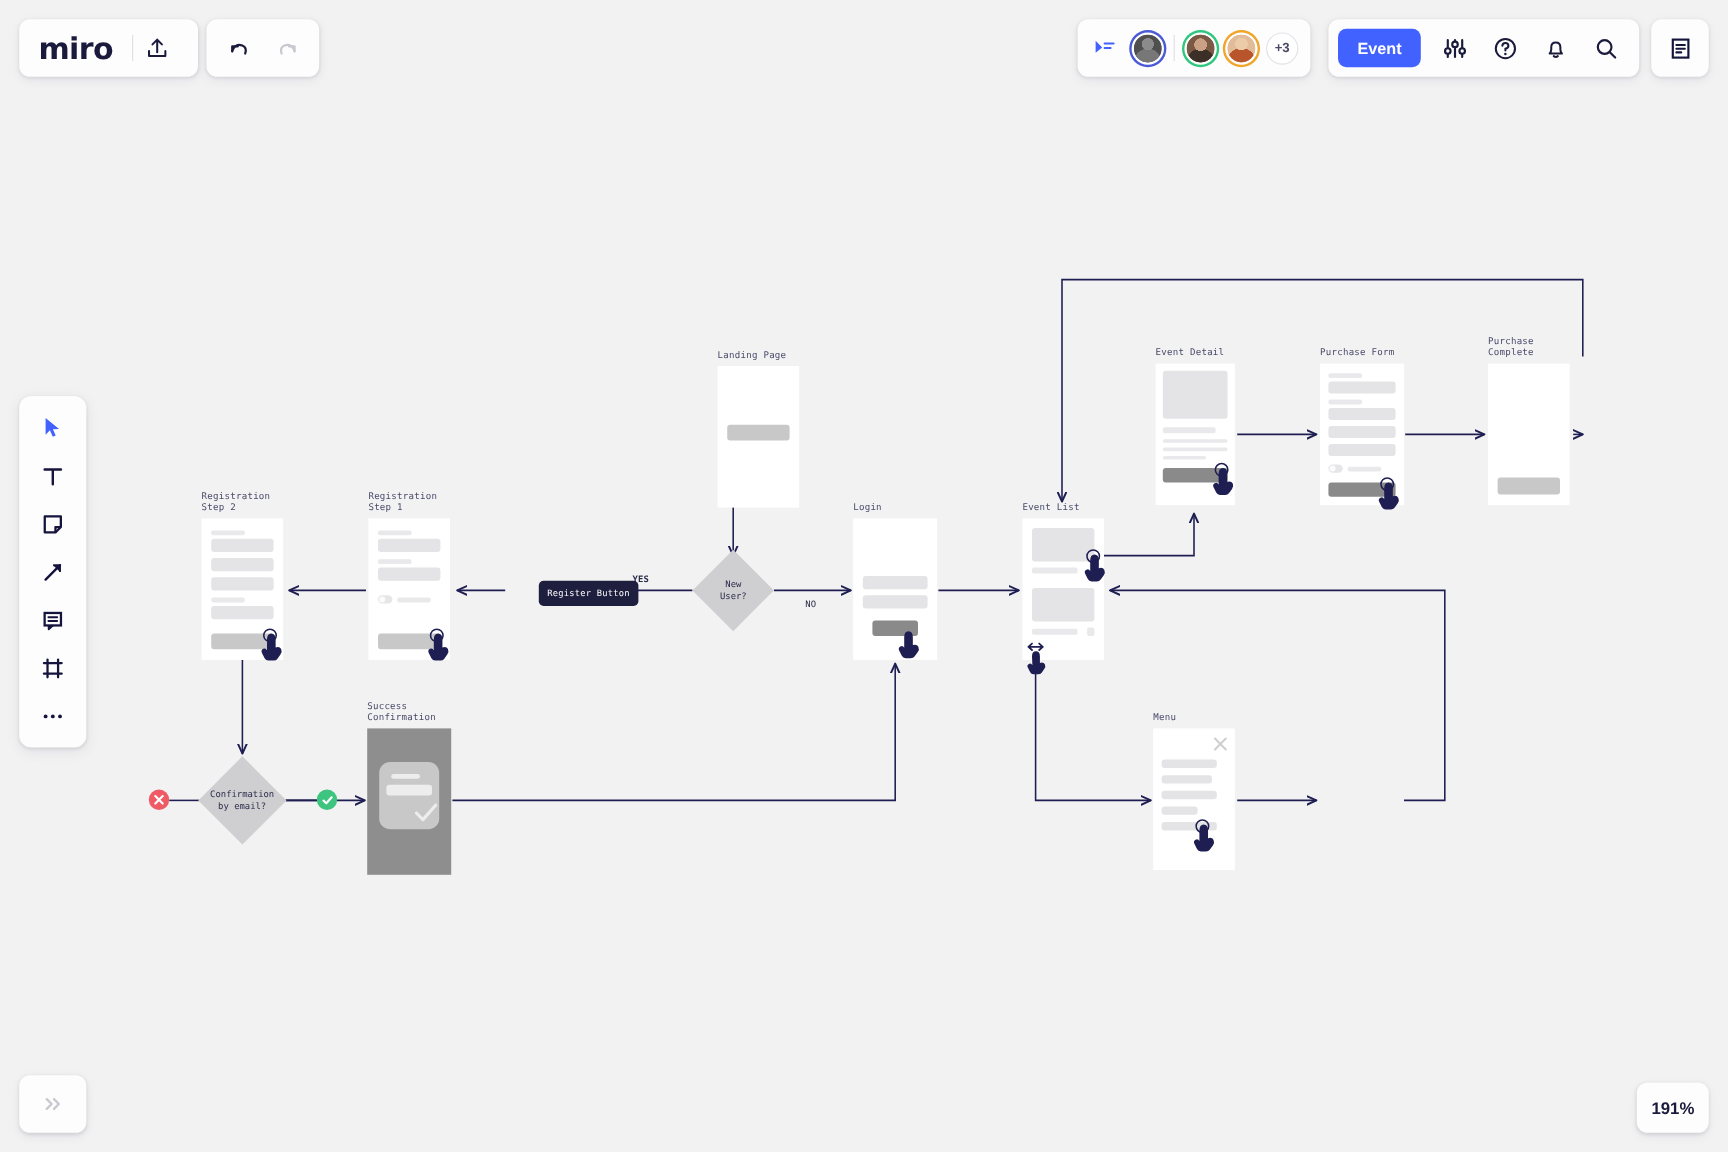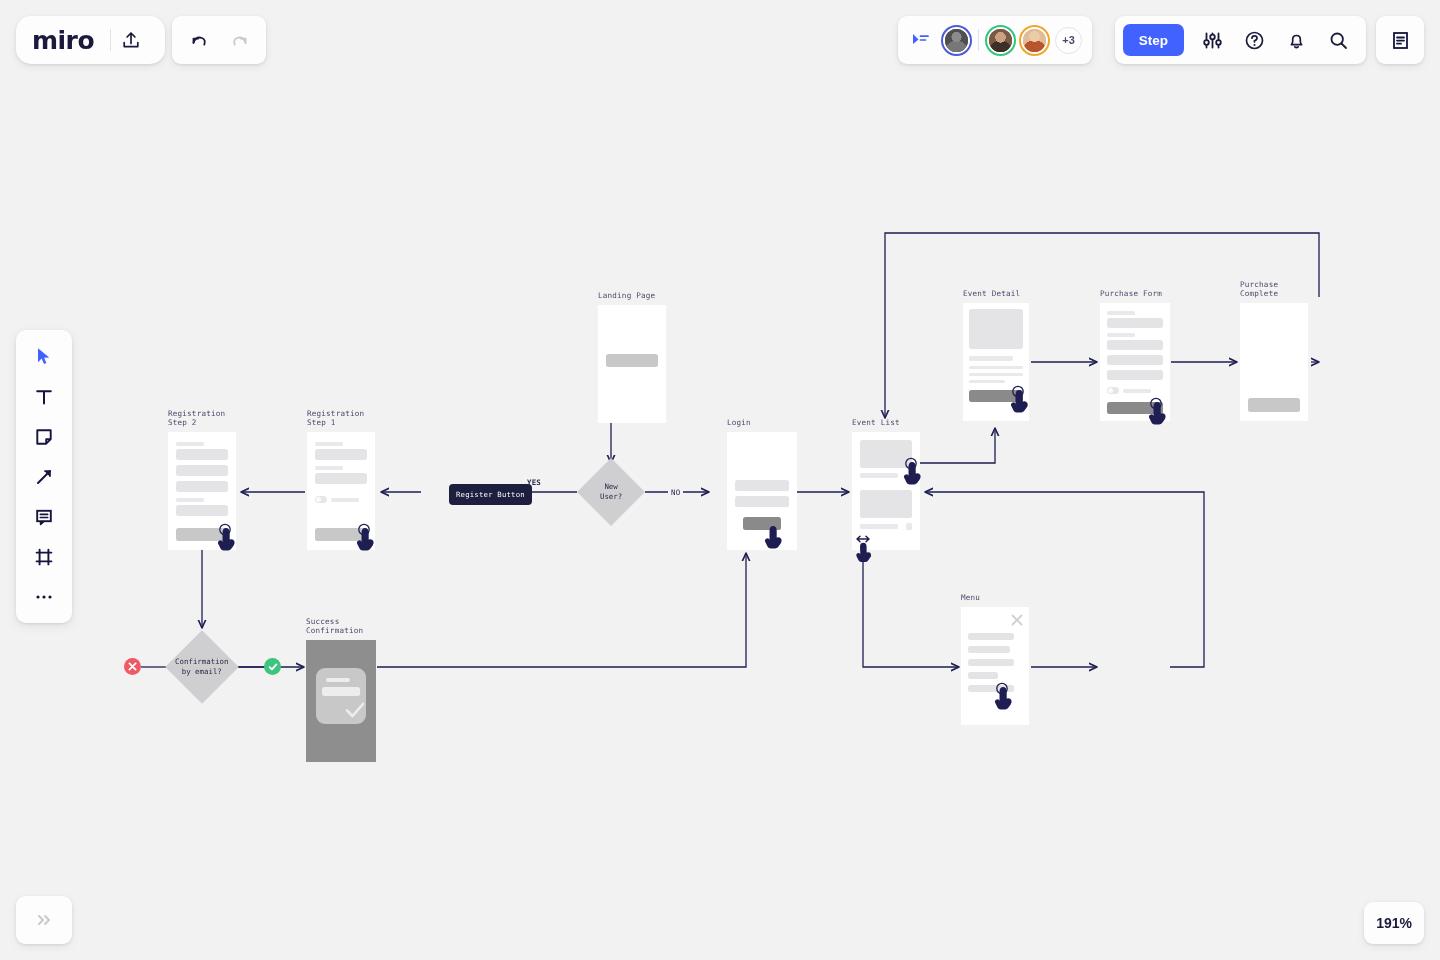--- a/index.html
+++ b/index.html
@@ -16,21 +16,21 @@
   #wires { position: absolute; left: 0; top: 0; width: 1440px; height: 960px; }
 
   
   .bar {
     position: absolute;
     background: #fdfdfd;
     border-radius: 9px;
     box-shadow: 0 1px 3px rgba(20,20,43,.10), 0 3px 10px rgba(20,20,43,.06);
     display: flex; align-items: center;
   }
-  #logo-bar { left: 16px; top: 16px; height: 48px; padding: 0 14px 0 16px; gap: 0; border-radius: 15px; }
+  #logo-bar { left: 16px; top: 16px; height: 48px; padding: 0 14px 0 16px; gap: 0; }
   .miro-logo {
     font-family: "DejaVu Sans", sans-serif;
     font-weight: 700; font-size: 25px; letter-spacing: -.5px;
     color: #1a1a3d; line-height: 1; padding-right: 16px;
   }
   .vdiv { width: 1px; height: 22px; background: #e2e2e6; }
   .ibtn {
     width: 40px; height: 40px; border-radius: 7px;
     display: flex; align-items: center; justify-content: center;
     cursor: pointer; background: transparent; border: none;
@@ -255,21 +255,21 @@
       </svg>
     </div>
 
     <div class="frame" style="left:598px; top:305px; width:68px; height:118px;">
       <div class="frame-title">Landing Page</div>
       <div class="screen">
         <div class="bl md" style="left:8px; top:49px; width:52px; height:13px;"></div>
       </div>
     </div>
 
-    <div class="frame" style="left:711px; top:432px; width:70px; height:118px;margin-left:16px;">
+    <div class="frame" style="left:711px; top:432px; width:70px; height:118px;">
       <div class="frame-title">Login</div>
       <div class="screen">
         <div class="bl" style="left:8px; top:48px; width:54px; height:11px;"></div>
         <div class="bl" style="left:8px; top:64px; width:54px; height:11px;"></div>
         <div class="bl dk" style="left:16px; top:85px; width:38px; height:13px;"></div>
       </div>
       <svg class="gesture" style="left:34px; top:88px;" width="26" height="30" viewBox="0 0 26 30">
         <path d="M8.5,11 q0,-5 3.6,-5 q3.6,0 3.6,5 l0,6.5 q3.4,-1 4.6,1.4 q1.1,2.3 -.6,4.6
                  l-2.6,3.6 q-1,1.4 -3,1.4 l-4.4,0 q-2.2,0 -3.2,-2 l-2.2,-4.4 q-1.1,-2.3 1,-3.4
                  q2.1,-1.1 3.2,1.1 z" fill="#1e1e52"></path>
@@ -339,21 +339,21 @@
         <div class="bl dk" style="left:7px; top:99px; width:56px; height:12px;"></div>
       </div>
       <svg class="gesture" style="left:45px; top:93px;" width="26" height="30" viewBox="0 0 26 30">
         <circle cx="11" cy="7.5" r="5.2" fill="none" stroke="#1e1e52" stroke-width="1.3"></circle>
         <path d="M8.5,11 q0,-5 3.6,-5 q3.6,0 3.6,5 l0,6.5 q3.4,-1 4.6,1.4 q1.1,2.3 -.6,4.6
                  l-2.6,3.6 q-1,1.4 -3,1.4 l-4.4,0 q-2.2,0 -3.2,-2 l-2.2,-4.4 q-1.1,-2.3 1,-3.4
                  q2.1,-1.1 3.2,1.1 z" fill="#1e1e52"></path>
       </svg>
     </div>
 
-    <div class="frame" style="left:306px; top:640px; width:70px; height:122px;">
+    <div class="frame" style="left:306px; top:607px; width:70px; height:122px;">
       <div class="frame-title">Success
 Confirmation</div>
       <div class="screen dark">
         <div style="position:absolute; left:10px; top:28px; width:50px; height:56px;
                     background:#c8c8c8; border-radius:9px;"></div>
         <div class="bl" style="left:20px; top:38px; width:24px; height:3.5px; background:#ededee;"></div>
         <div class="bl" style="left:16px; top:47px; width:38px; height:9px; background:#ededee;"></div>
         <svg style="position:absolute; left:38px; top:60px;" width="22" height="20" viewBox="0 0 22 20">
           <path d="M3,10.5 L8.5,16 L19,4" fill="none" stroke="#ededee" stroke-width="2.6" stroke-linecap="round" stroke-linejoin="round"></path>
         </svg>
@@ -385,21 +385,21 @@
       <span>New
 User?</span>
     </div>
 
     <div class="diamond" style="left:176px; top:641px; width:52px; height:52px;">
       <span>Confirmation
 by email?</span>
     </div>
 
     <div class="wlabel" style="left:524px; top:477px;font-weight:bold;">YES</div>
-    <div class="wlabel" style="left:668px; top:487px;">NO</div>
+    <div class="wlabel" style="left:668px; top:498px;">NO</div>
 
     <div class="pill-label" style="left:422px; top:484px;">Register Button</div>
 
     <div class="badge no" style="left:124px; top:658px;">
       <svg width="9" height="9" viewBox="0 0 9 9">
         <path d="M1.4,1.4 L7.6,7.6 M7.6,1.4 L1.4,7.6" stroke="#ffffff" stroke-width="1.8" stroke-linecap="round"></path>
       </svg>
     </div>
     <div class="badge yes" style="left:264px; top:658px;">
       <svg width="10" height="10" viewBox="0 0 10 10">
@@ -458,21 +458,21 @@
     <div class="avatar av-ring" style="--ring:#f0a52b; background:#d8ad86;">
       <div class="av-face" style="background:
            radial-gradient(circle at 50% 33%, #eccba8 0 27%, transparent 28%),
            radial-gradient(circle at 50% 100%, #b9552c 0 46%, transparent 47%),
            #e2bb98;"></div>
     </div>
     <div class="av-more">+3</div>
   </div>
 
   <div class="bar" id="action-bar">
-    <button id="share-btn">Step</button>
+    <button id="share-btn">Event</button>
     <div class="ibtn">
       <svg width="21" height="21" viewBox="0 0 21 21">
         <path d="M4.5,3.5 L4.5,17.5 M10.5,3.5 L10.5,17.5 M16.5,3.5 L16.5,17.5" stroke="#1a1a3d" stroke-width="1.8" stroke-linecap="round"></path>
         <circle cx="4.5" cy="12.5" r="2.3" fill="#fdfdfd" stroke="#1a1a3d" stroke-width="1.8"></circle>
         <circle cx="10.5" cy="7" r="2.3" fill="#fdfdfd" stroke="#1a1a3d" stroke-width="1.8"></circle>
         <circle cx="16.5" cy="12.5" r="2.3" fill="#fdfdfd" stroke="#1a1a3d" stroke-width="1.8"></circle>
       </svg>
     </div>
     <div class="ibtn">
       <svg width="21" height="21" viewBox="0 0 21 21">

